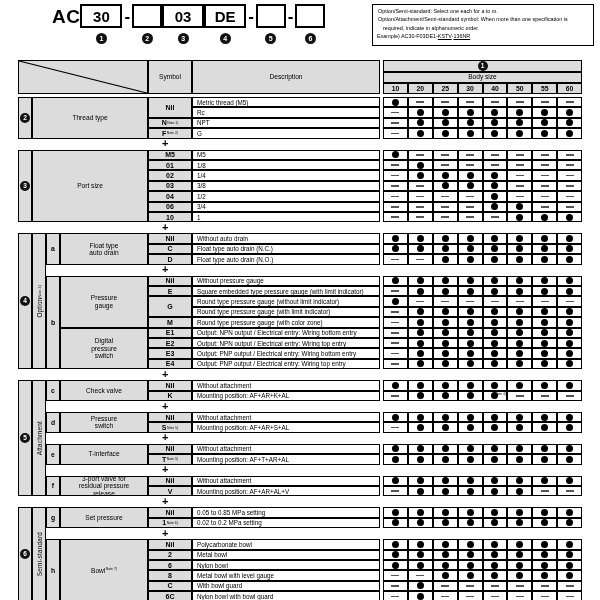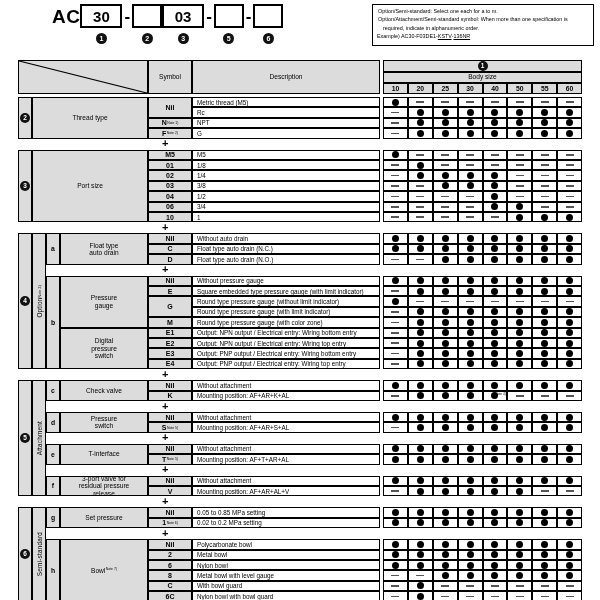--- a/index.html
+++ b/index.html
@@ -76,20 +76,24 @@
         </div>
         <div class="code-cell">
           <div class="code-box blank"></div>
           <div class="marker">2</div>
         </div>
         <div class="code-cell">
           <div class="code-box w2">03</div>
           <div class="marker">3</div>
         </div>
         <div class="code-cell">
+          <div class="code-box w2">DE</div>
+          <div class="marker">4</div>
+        </div>
+        <div class="code-cell">
           <div class="code-dash">-</div>
           <div class="spacer-m"></div>
         </div>
         <div class="code-cell">
           <div class="code-box blank"></div>
           <div class="marker">5</div>
         </div>
         <div class="code-cell">
           <div class="code-dash">-</div>
           <div class="spacer-m"></div>

